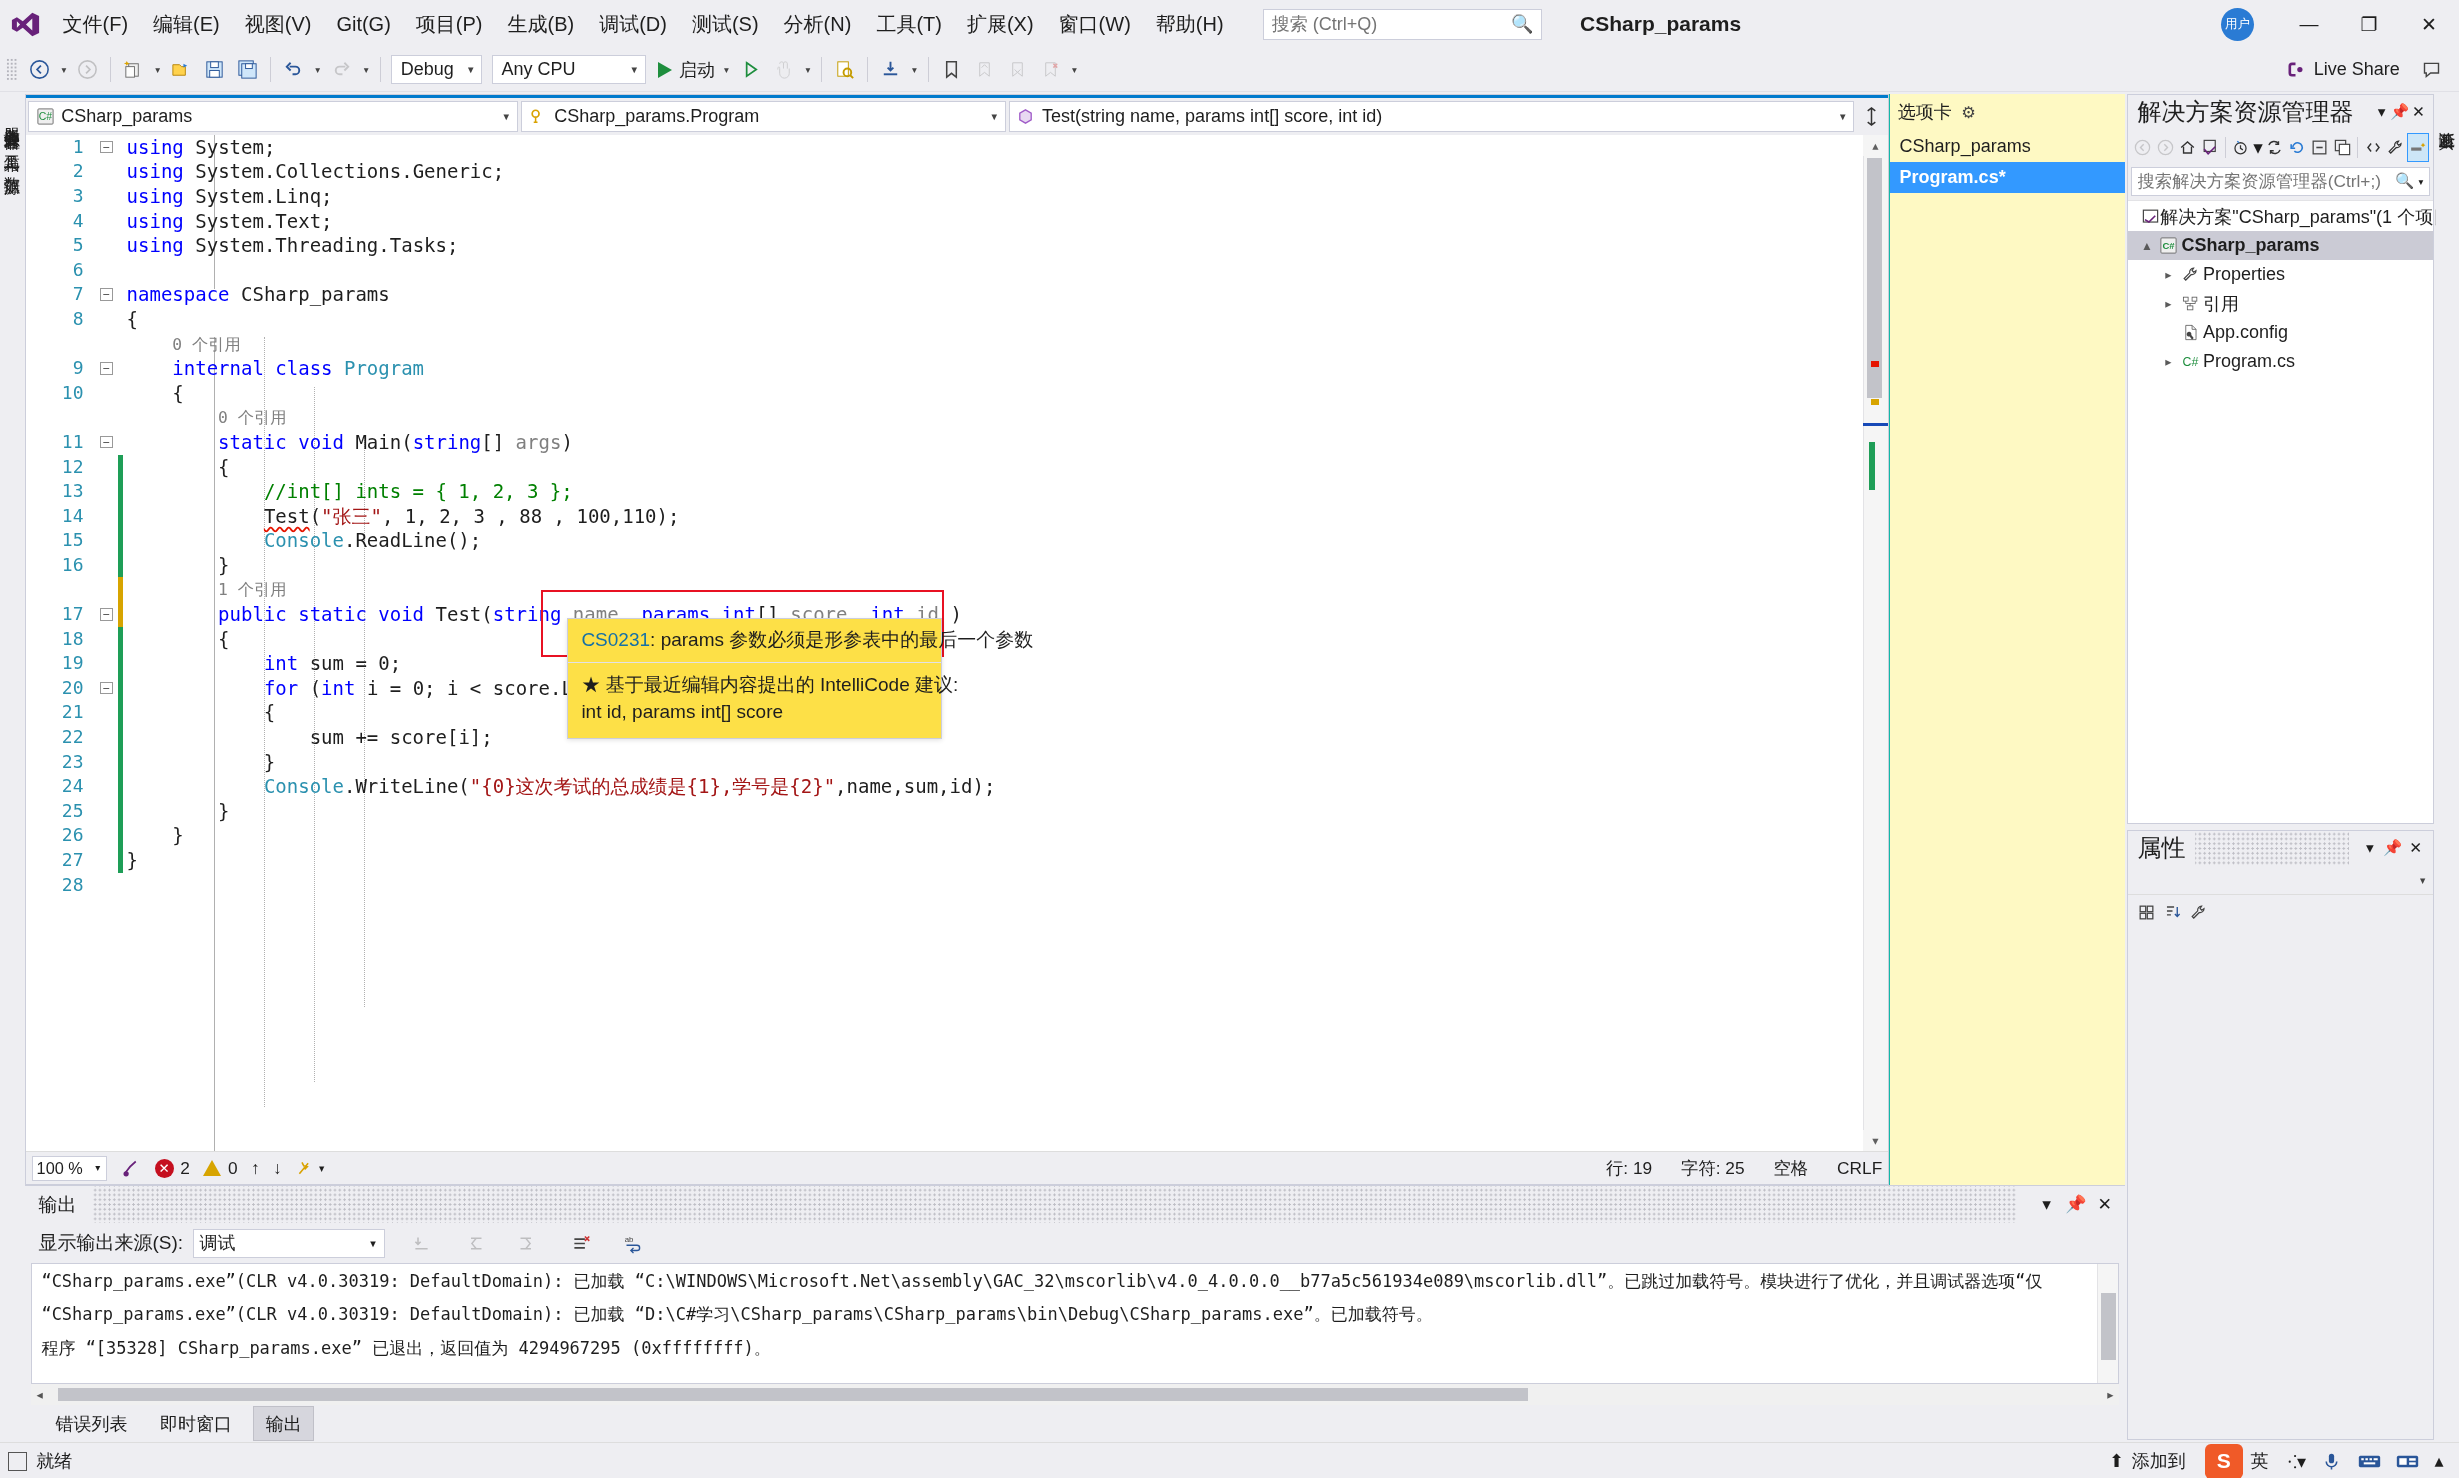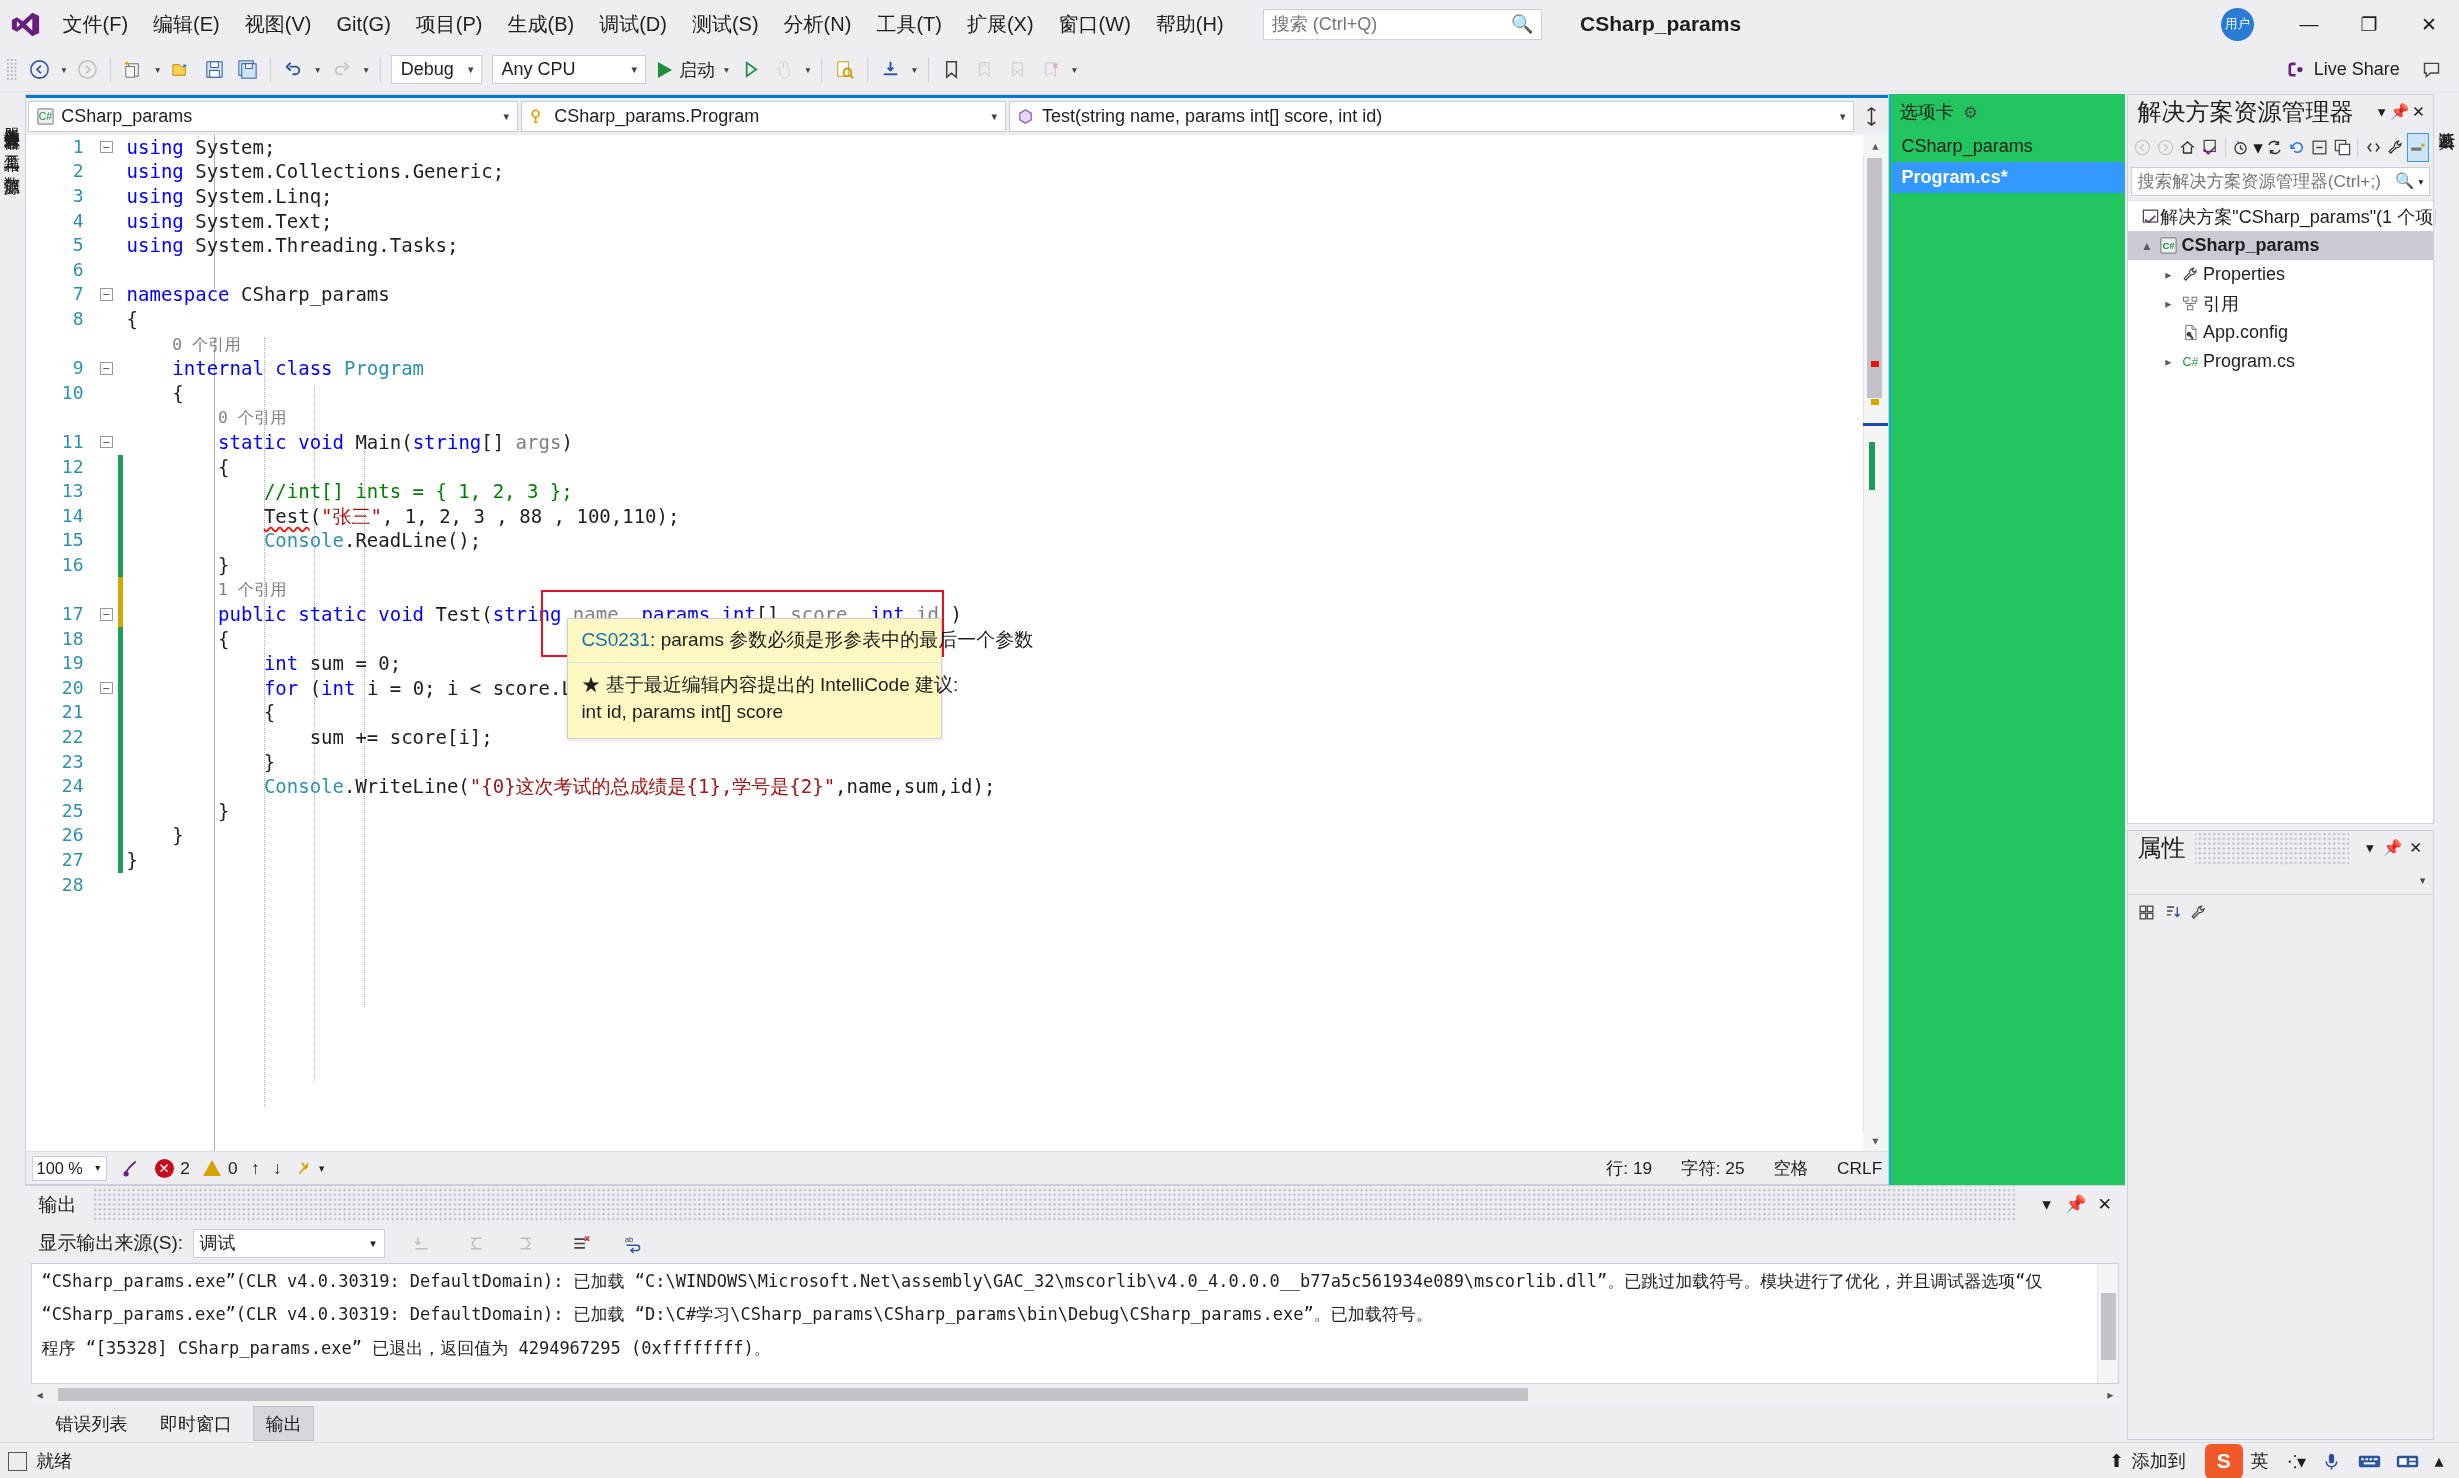--- a/index.html
+++ b/index.html
@@ -114,40 +114,40 @@
   .sm-mark { position:absolute; width:8.6px; height:6.7px; }
   .sm-caret { position:absolute; left:0; right:0; height:2.9px; background:#1749B7; }
   .vsb { position:absolute; right:0; top:0; bottom:0; width:25px; }
   .vsb .up,.vsb .down { height:21px; display:flex; align-items:center; justify-content:center; color:#606060; font-size:12.5px; background:#F5F5F5; }
 
   
   .err-box {
     position:absolute; border:2.9px solid #E81123; background:transparent; z-index:40; pointer-events:none;
   }
   .tooltip {
-    position:absolute; background:#fef9c3; border:1px solid #CCCEDB; z-index:45;
+    position:absolute; background:#fde047; border:1px solid #CCCEDB; z-index:45;
     font-family:"Liberation Sans",sans-serif; box-shadow:0 1.9px 4.8px rgba(0,0,0,.12);
   }
   .tt-row { padding:8.6px 13.4px; font-size:19px; color:#1E1E1E; white-space:nowrap; }
   .tt-code { color:#1570A6; }
   .tt-sep { height:1px; background:#E2E2E6; }
   .tt-sug { padding:7.7px 13.4px 13.4px 13.4px; font-size:19px; line-height:27px; white-space:nowrap; }
 
   
   .ed-status { height:33px; display:flex; align-items:center; background:#EEEEF2; border-top:1px solid #DDD; font-size:17.3px; padding:0 5.8px; }
   .zoom-combo { width:75px; height:25px; border:1px solid #CCCEDB; background:#fff; display:flex; align-items:center; padding:0 3.8px; font-size:16.3px; }
   .zoom-combo .ca { margin-left:auto; font-size:8.6px; }
   .st-item { display:flex; align-items:center; margin-left:13.4px; }
   .err-dot { width:19px;height:19px;border-radius:50%;background:#C50F1F;color:#fff;font-size:13.4px;display:flex;align-items:center;justify-content:center;margin-right:6.7px; }
   .warn-tri { width:0;height:0;border-left:9.6px solid transparent;border-right:9.6px solid transparent;border-bottom:16.3px solid #D7A400;margin-right:6.7px;position:relative; }
   .st-right { margin-left:auto; display:flex; align-items:center; }
   .st-right span { margin-left:29px; font-size:17.3px; }
 
   
-  .opt-panel { width:236px; background:#22c55e; border-left:3px solid #14b8a6; margin-top:1.9px; display:flex; flex-direction:column; }
+  .opt-panel { width:236px; background:#fef9c3; border-left:1px solid #14b8a6; margin-top:1.9px; display:flex; flex-direction:column; }
   .opt-head { height:37px; display:flex; align-items:center; padding:0 7.7px; font-size:18px; }
   .opt-head .gear { margin-left:9.6px; font-size:16.3px; color:#444; }
   .opt-item { height:31px; display:flex; align-items:center; padding:0 9.6px; font-size:18px; }
   .opt-item.sel { background:#3399FF; color:#fff; font-weight:bold; }
 
   
   .output-panel { height:257px; background:#EEEEF2; display:flex; flex-direction:column; border-top:1px solid #CCCEDB; }
   .out-head { height:37px; display:flex; align-items:center; padding:0 5.8px 0 13.4px; }
   .out-title { font-size:19px; }
   .out-dots { flex:1; height:37px; margin:0 15.4px;

